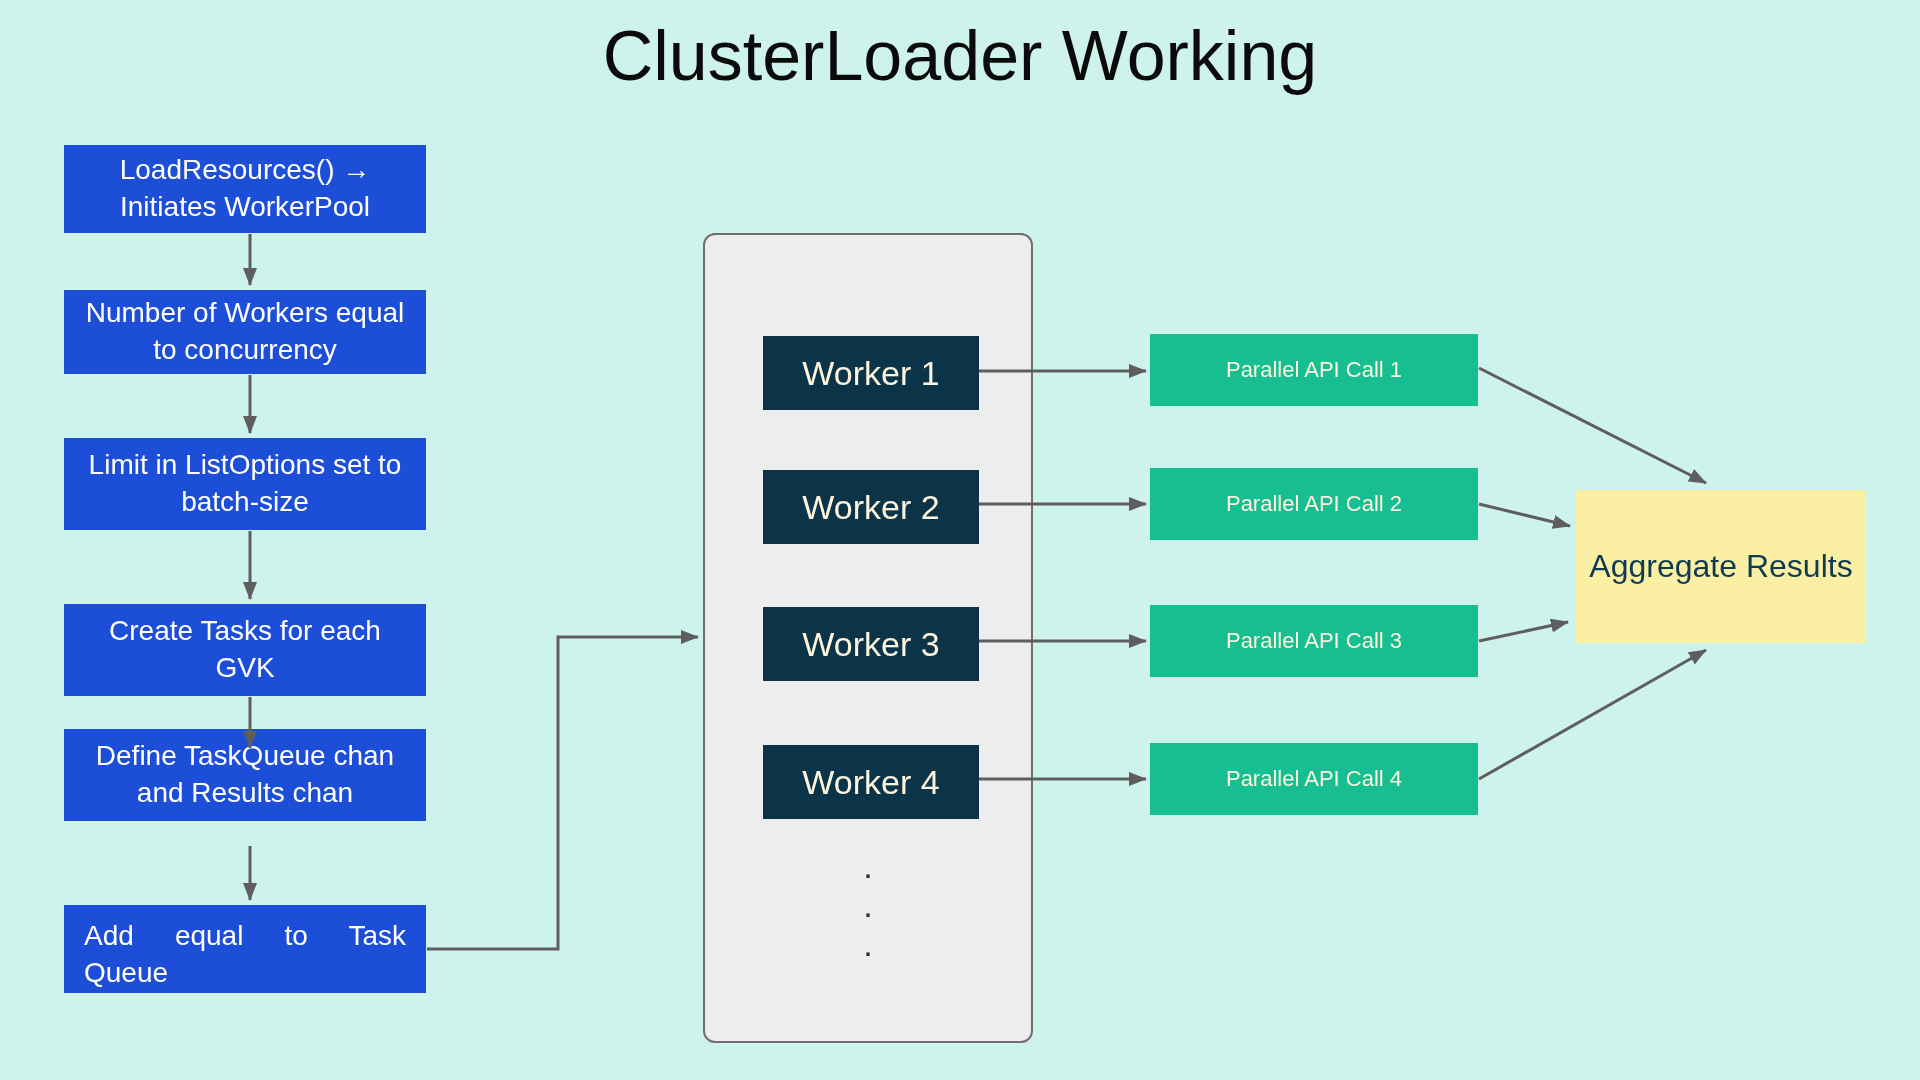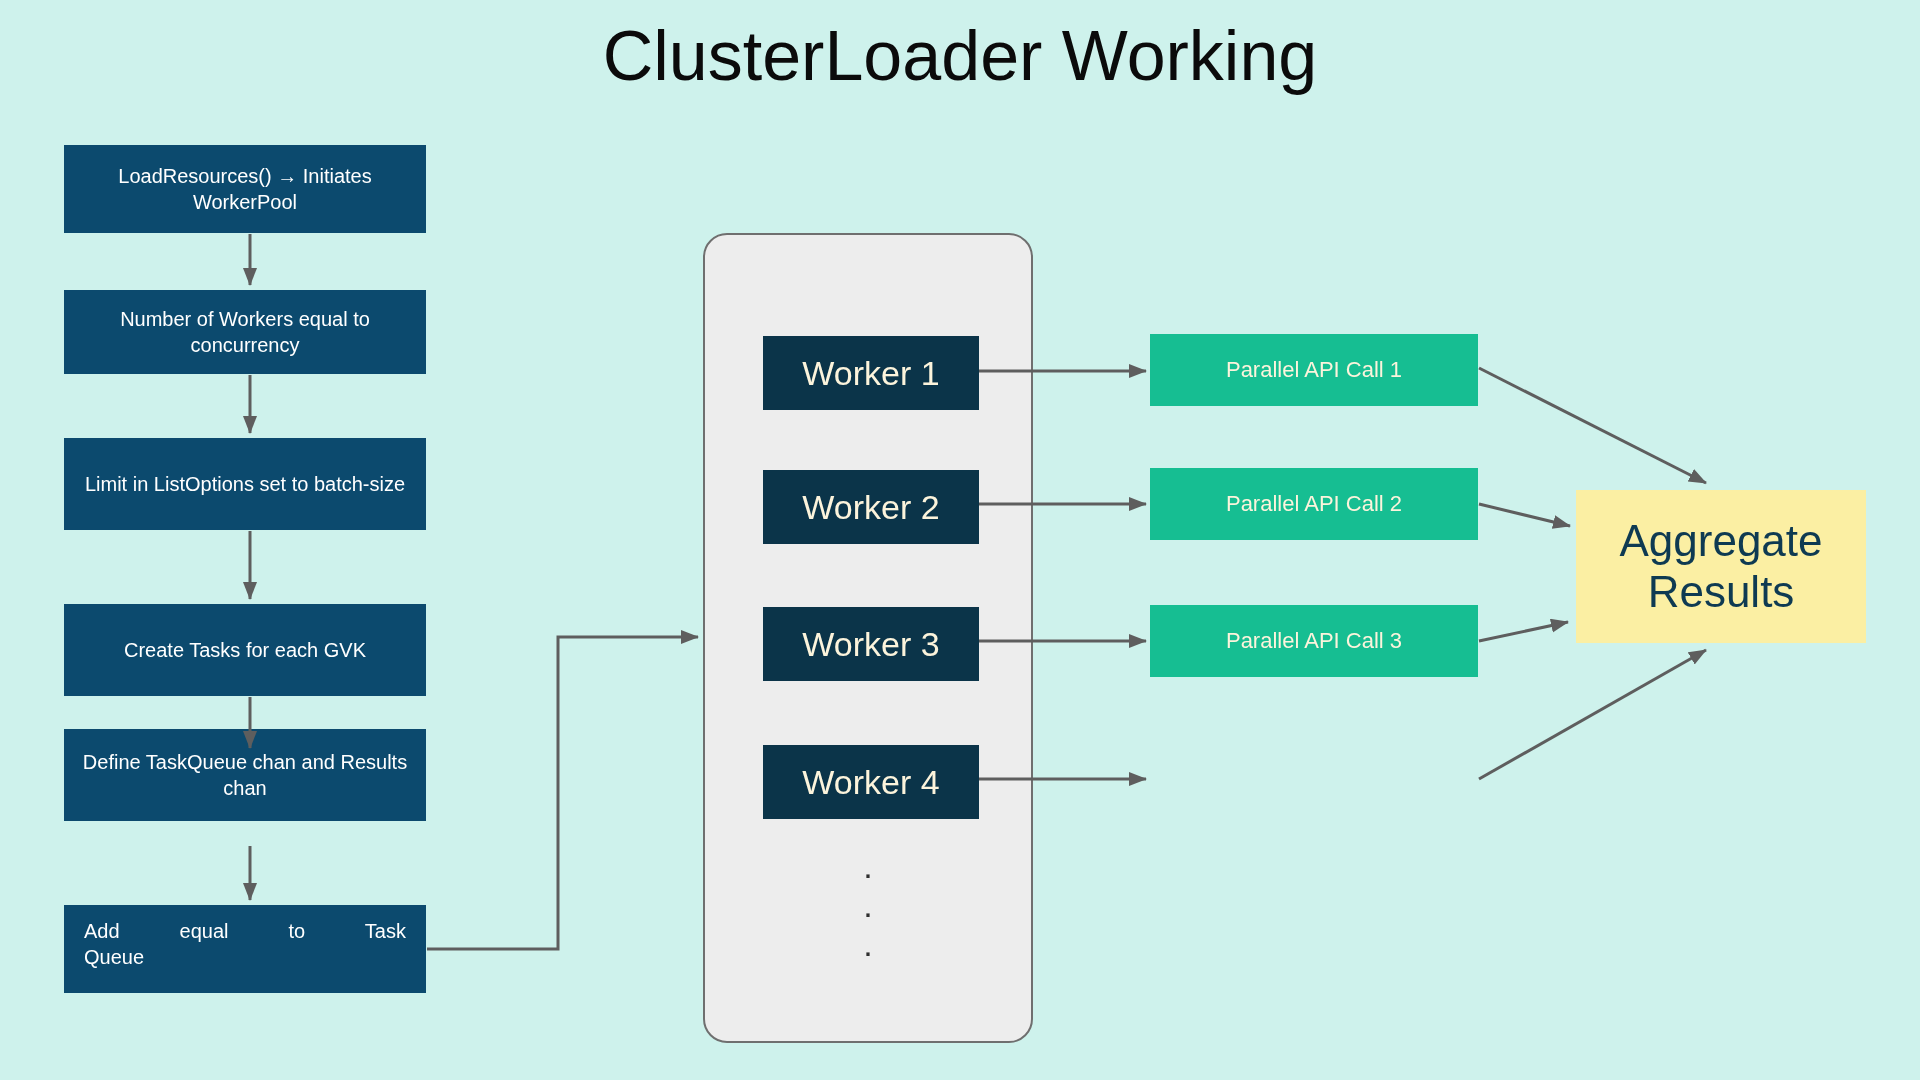--- a/index.html
+++ b/index.html
@@ -6,56 +6,56 @@
   .stage{
     position:relative;width:1920px;height:1080px;overflow:hidden;
     background:#CEF2EC;font-family:"Liberation Sans", sans-serif;
   }
   .title{
     position:absolute;top:16px;left:0;right:0;text-align:center;
     font-size:70px;color:#0b0b0b;letter-spacing:0px;
   }
   
   .step{
-    position:absolute;left:64px;width:362px;background:#0c4a6e;color:#ffffff;
-    font-size:20px;line-height:1.32;display:flex;align-items:center;justify-content:center;
+    position:absolute;left:64px;width:362px;background:#1d4ed8;color:#ffffff;
+    font-size:28px;line-height:1.32;display:flex;align-items:center;justify-content:center;
     text-align:center;box-sizing:border-box;padding:6px 14px;
   }
   .s1{top:145px;height:88px;}
   .s2{top:290px;height:84px;}
   .s3{top:438px;height:92px;}
   .s4{top:604px;height:92px;}
   .s5{top:729px;height:92px;}
   .s6{top:905px;height:88px;display:block;padding:13px 20px;text-align:left;}
   .s6 .l1{text-align:justify;text-align-last:justify;}
   .s6 .l2{text-align:left;}
   
   .pool{
     position:absolute;left:703px;top:233px;width:330px;height:810px;
-    background:#EDEDED;border:2px solid #6F6F6F;border-radius:24px;box-sizing:border-box;
+    background:#EDEDED;border:2px solid #6F6F6F;border-radius:12px;box-sizing:border-box;
   }
   .worker{
     position:absolute;left:58px;width:216px;height:74px;background:#0B3449;
     color:#FCF4DC;font-size:34px;display:flex;align-items:center;justify-content:center;
   }
   .w1{top:101px;} .w2{top:235px;} .w3{top:372px;} .w4{top:510px;text-align:center;}
   .dots{
     position:absolute;top:612px;left:0;right:0;text-align:center;
     font-size:34px;line-height:39px;color:#2F2F2F;white-space:pre-line;
   }
   
   .api{
     position:absolute;left:1150px;width:328px;height:72px;background:#16BE92;
     color:#FCF4DC;font-size:22px;display:flex;align-items:center;justify-content:center;
   }
   .a1{top:334px;} .a2{top:468px;} .a3{top:605px;} .a4{top:743px;}
   
   .aggregate{
     position:absolute;left:1576px;top:490px;width:290px;height:153px;background:#FBEFA3;
-    color:#0E3A52;font-size:44px;line-height:1.15;display:flex;align-items:center;
+    color:#0E3A52;font-size:32px;line-height:1.15;display:flex;align-items:center;
     justify-content:center;text-align:center;
   }
   .wires{position:absolute;left:0;top:0;pointer-events:none;}
 </style>
 </head>
 <body>
 
 <div class="stage">
 
   <div class="title">ClusterLoader Working</div>
@@ -76,20 +76,21 @@
     <div class="worker w3">Worker 3</div>
     <div class="worker w4">Worker 4</div>
     <div class="dots">.
 .
 .</div>
   </div>
 
   <div class="api a1">Parallel API Call 1</div>
   <div class="api a2">Parallel API Call 2</div>
   <div class="api a3">Parallel API Call 3</div>
+  <div class="api a4">Parallel API Call 4</div>
 
   <div class="aggregate">Aggregate Results</div>
 
   <svg class="wires" width="1920" height="1080" viewBox="0 0 1920 1080">
     <defs>
       <marker id="ah" markerUnits="userSpaceOnUse" markerWidth="20" markerHeight="16" refX="17" refY="7" orient="auto">
         <path d="M0,0 L18,7 L0,14 Z" fill="#5E5E5E"></path>
       </marker>
     </defs>
     <g stroke="#5E5E5E" stroke-width="3" fill="none">

